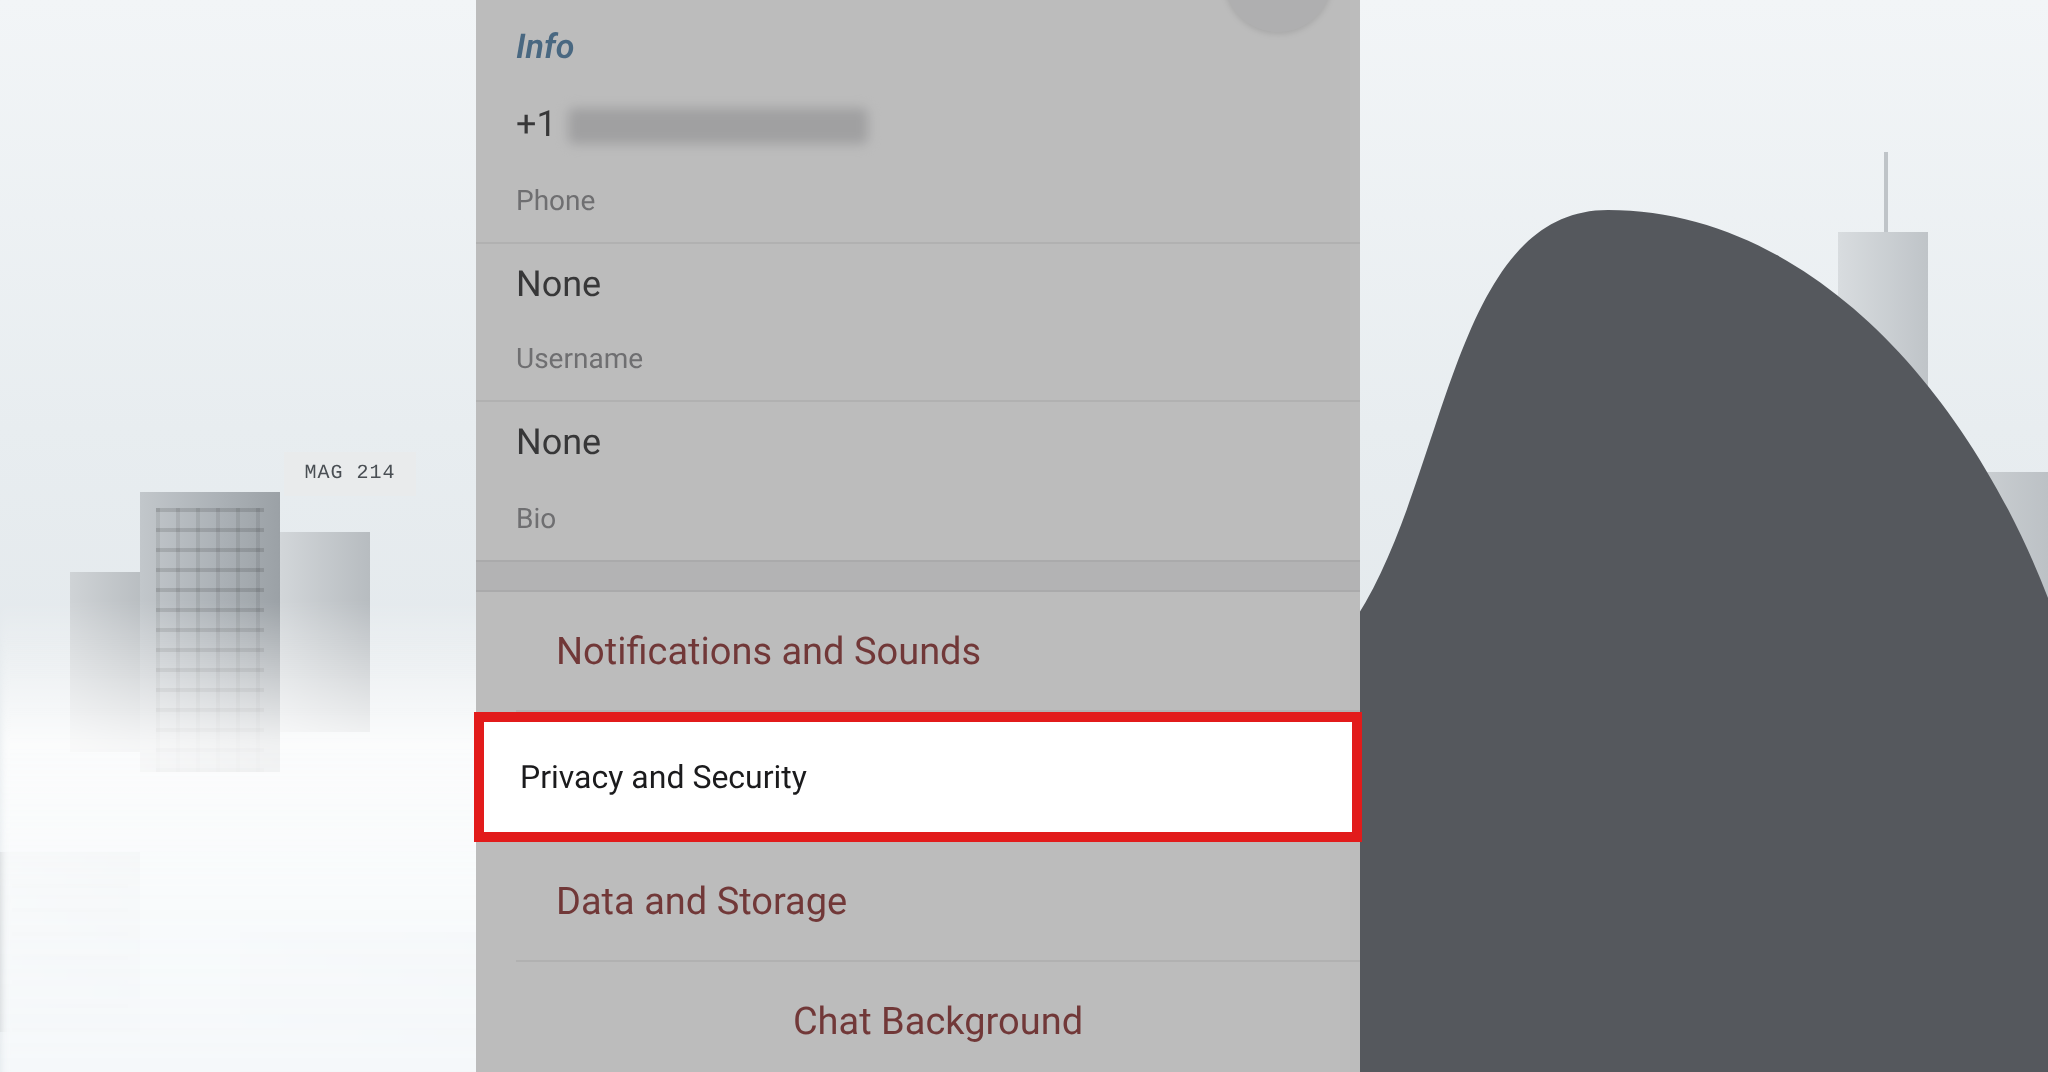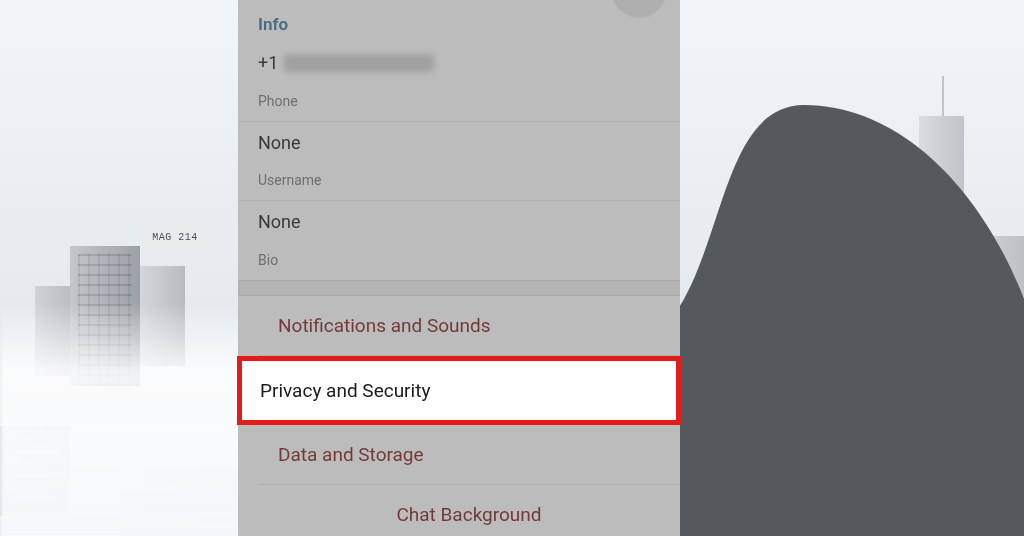--- a/index.html
+++ b/index.html
@@ -31,30 +31,30 @@
   .bR2::before{content:"";position:absolute;inset:8px;background:repeating-linear-gradient(0deg,rgba(0,0,0,0.1) 0 2px,transparent 2px 14px);}
   .bR3{right:0;width:55px;height:300px;background:linear-gradient(90deg,#d3d7da,#bcc1c5);}
   
   .blob{position:absolute;right:-40px;top:95px;width:620px;height:620px;}
   .blob svg{width:100%;height:100%;}
   
   .panel{position:absolute;left:238px;top:-10px;width:442px;height:560px;background:#ffffff;}
   .shade{position:absolute;inset:0;background:rgba(96,96,96,0.42);pointer-events:none;}
   .content{position:relative;padding-top:10px;}
   .edit-btn{position:absolute;right:14px;top:-28px;width:54px;height:54px;border-radius:50%;background:#e9e9ea;box-shadow:0 1px 3px rgba(0,0,0,0.15);display:flex;align-items:center;justify-content:center;}
-  .section-h{color:#3a6e9a;font-weight:600;font-size:17px;padding:14px 20px 8px;}
+  .section-h{color:#3a6e9a;font-weight:600;font-size:17px;padding:14px 20px 8px;font-style:italic;}
   .row{padding:10px 20px 12px;border-bottom:1px solid rgba(0,0,0,0.07);}
   .row .val{font-size:18px;color:#1b1b1d;line-height:1.25;display:flex;align-items:center;gap:6px;}
   .row .lbl{font-size:14px;color:#7a7a7e;margin-top:18px;}
   .blurred{display:inline-block;width:150px;height:18px;border-radius:3px;background:#cfcfd1;filter:blur(3px);}
   .gap{height:14px;background:#efeff1;border-top:1px solid rgba(0,0,0,0.06);border-bottom:1px solid rgba(0,0,0,0.06);}
   .item{padding:18px 20px;font-size:19px;color:#7f1d1d;border-bottom:1px solid rgba(0,0,0,0.07);background:transparent;margin-left:20px;}
   
   .hlwrap{position:relative;z-index:5;margin:0 -1px;}
-  .hl{background:#ffffff;border:5px solid #e21b1b;padding:18px 18px;font-size:19px;color:#1b1b1d;}
+  .hl{background:#ffffff;border:5px solid #e21b1b;padding:18px 18px;font-size:16px;color:#1b1b1d;}
 </style>
 </head>
 <body>
 
 <div class="stage">
   <div class="sky"></div>
 
   <div class="bR bR1"></div>
   <div class="bR bR3"></div>
   <div class="bR bR2"></div>

